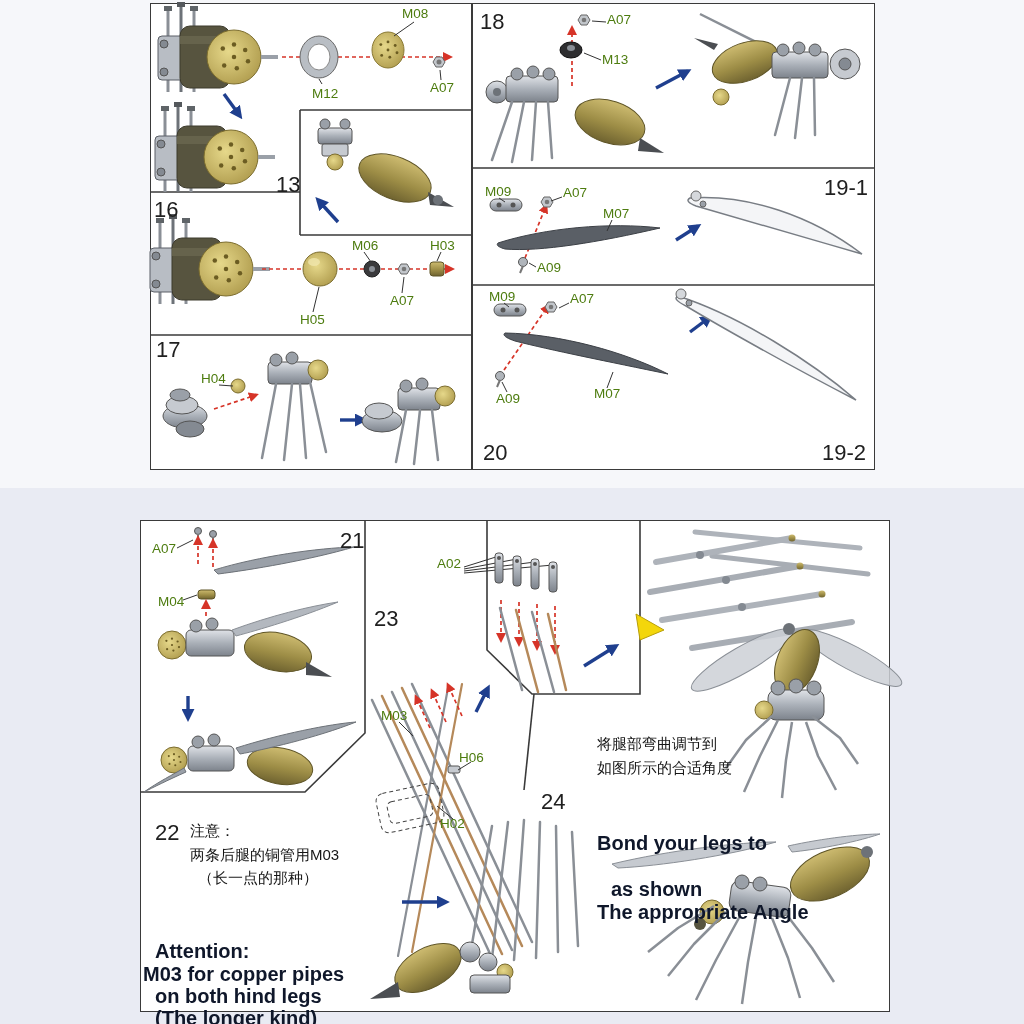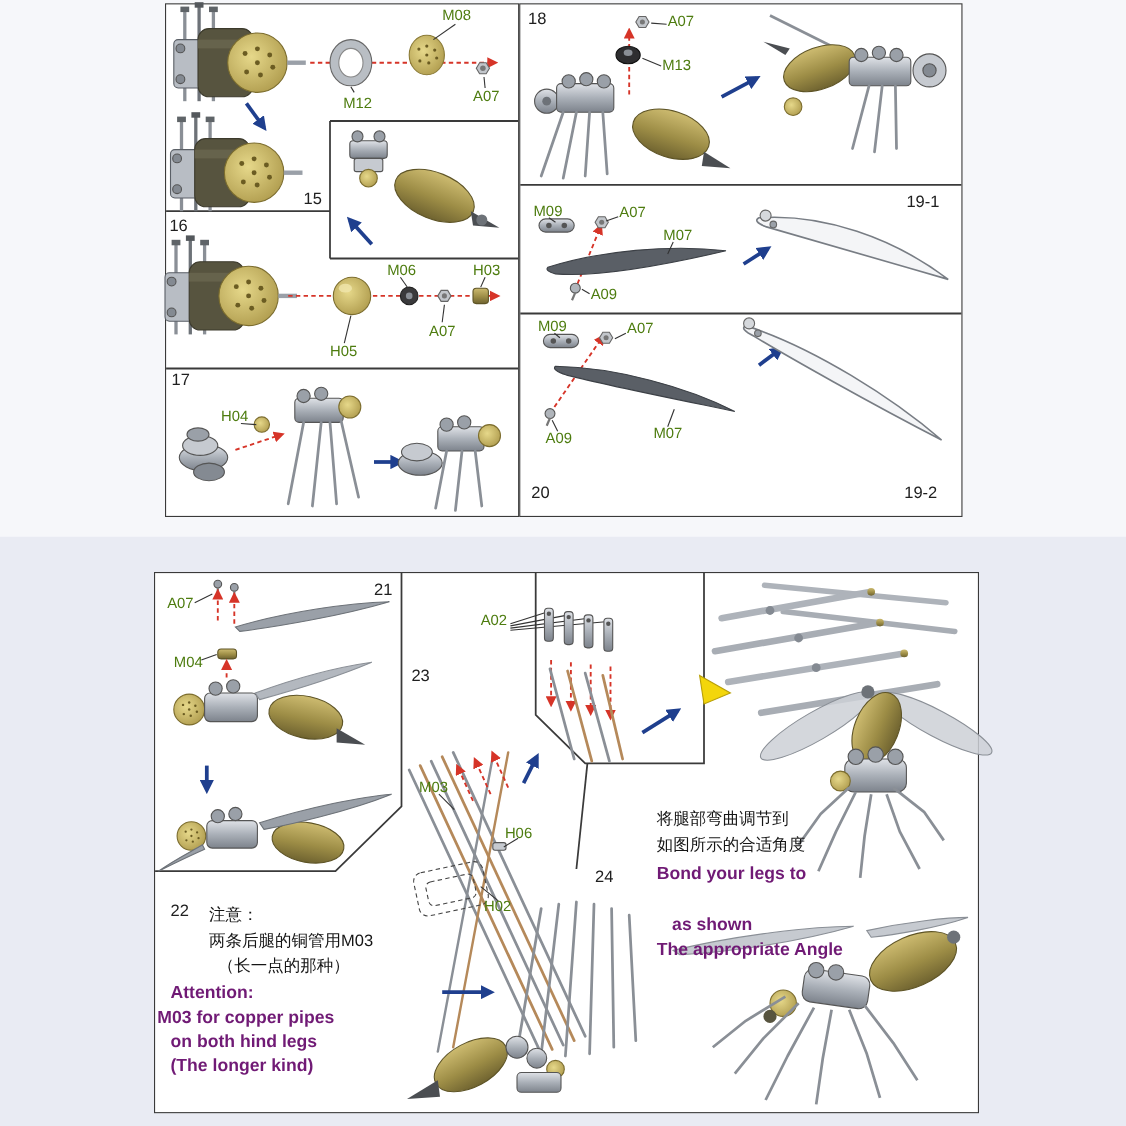--- a/index.html
+++ b/index.html
@@ -3,23 +3,23 @@
 <meta charset="utf-8">
 <style>
   * { margin:0; padding:0; box-sizing:border-box; }
   html,body { background:#dfe2ea; }
   body { font-family:"Liberation Sans", sans-serif; }
   #stage { position:relative; width:1024px; height:1024px; background:#e9ebf3; overflow:hidden; }
   .top-strip { position:absolute; left:0; top:0; width:1024px; height:488px; background:#f6f7fa; }
   .panel { position:absolute; background:#ffffff; border:1.6px solid #3a3a3a; }
   svg.art { position:absolute; left:0; top:0; pointer-events:none; }
   .lbl  { position:absolute; font-size:13.5px; color:#4d7c0f; white-space:nowrap; }
-  .step { position:absolute; font-size:15px;  color:#202020; white-space:nowrap; }
+  .step { position:absolute; font-size:22px;  color:#202020; white-space:nowrap; }
   .cn   { position:absolute; font-size:15px;  color:#151515; white-space:nowrap; }
-  .redtxt { position:absolute; font-size:16px; color:#701a75; font-weight:700; white-space:nowrap; }
+  .redtxt { position:absolute; font-size:20px; color:#0f172a; font-weight:700; white-space:nowrap;margin-top:46px; }
 </style>
 </head>
 <body>
 
 <div id="stage">
   <div class="top-strip"></div>
 
   <div class="panel" style="left:150px; top:3px; width:322px; height:467px;"></div>
   <div class="panel" style="left:472px; top:3px; width:403px; height:467px;"></div>
   <div class="panel" style="left:140px; top:520px; width:750px; height:492px;"></div>
@@ -404,21 +404,21 @@
       <line class="ptr" x1="183" y1="600" x2="197" y2="595"></line>
       <line class="ptr" x1="399" y1="722" x2="413" y2="736"></line>
       <line class="ptr" x1="471" y1="762" x2="458" y2="770"></line>
       <line class="ptr" x1="453" y1="819" x2="437" y2="806"></line>
     </g>
   </svg>
 
   <div class="lbl" style="left:402px; top:6px;">M08</div>
   <div class="lbl" style="left:312px; top:86px;">M12</div>
   <div class="lbl" style="left:430px; top:80px;">A07</div>
-  <div class="step" style="left:276px; top:172px;">15</div>
+  <div class="step" style="left:276px; top:172px;">13</div>
   <div class="step" style="left:154px; top:197px;">16</div>
   <div class="lbl" style="left:352px; top:238px;">M06</div>
   <div class="lbl" style="left:430px; top:238px;">H03</div>
   <div class="lbl" style="left:300px; top:312px;">H05</div>
   <div class="lbl" style="left:390px; top:293px;">A07</div>
   <div class="step" style="left:156px; top:337px;">17</div>
   <div class="lbl" style="left:201px; top:371px;">H04</div>
 
   <div class="step" style="left:480px; top:9px;">18</div>
   <div class="lbl" style="left:607px; top:12px;">A07</div>

